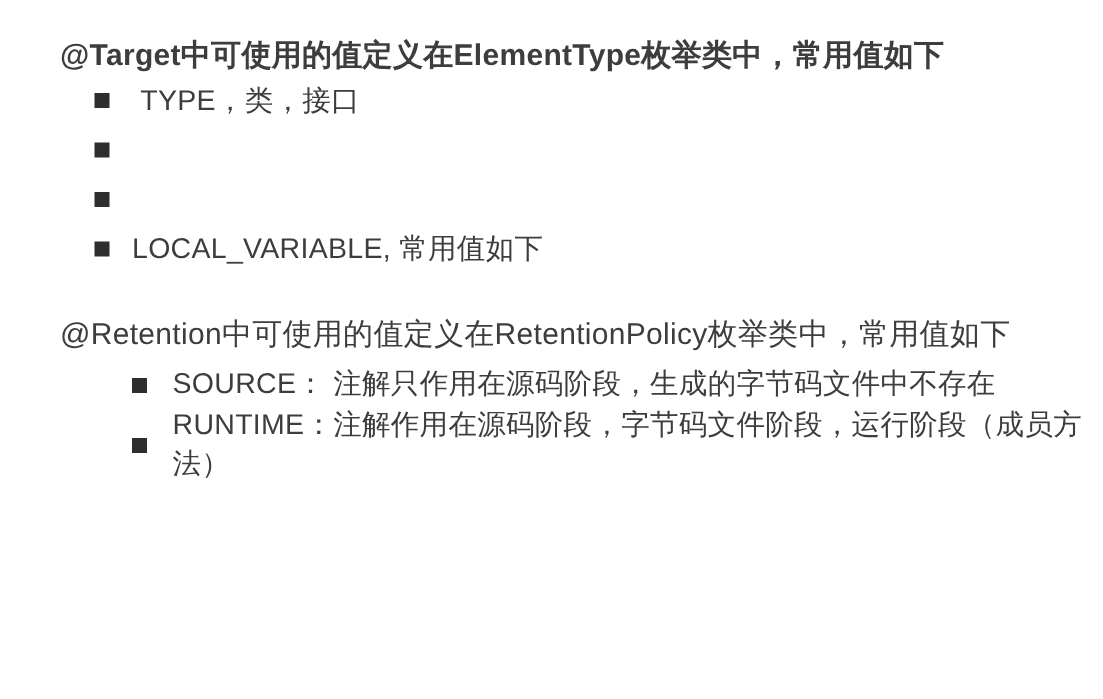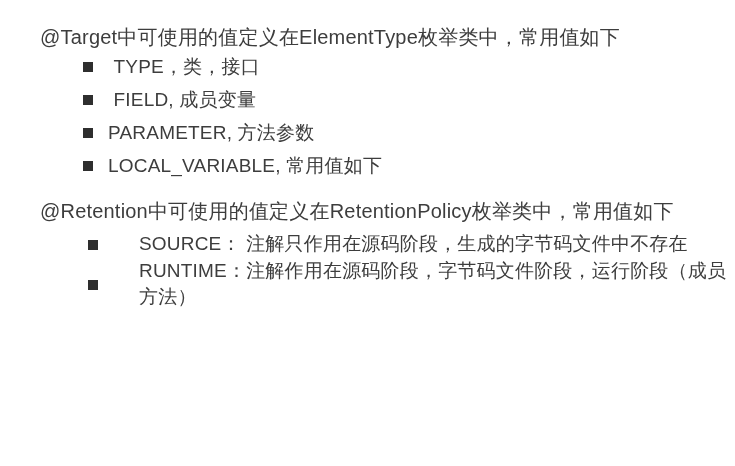--- a/index.html
+++ b/index.html
@@ -15,34 +15,34 @@
   }
   .heading {
     margin: 0;
     padding-left: 40px;
     font-size: 20px;
     font-weight: 400;
     line-height: 26px;
     letter-spacing: 0.2px;
     white-space: pre-wrap;
   }
-  .heading-1 { padding-top: 24px; }
-  .heading-2 { margin-top: 16px; }
+  .heading-1 { padding-top: 24px; font-weight: bold; }
+  .heading-2 { margin-top: 28px; }
   ul.list { list-style: none; margin: 0; padding: 0; }
   .list li {
     display: flex;
     align-items: center;
     font-size: 19px;
     white-space: pre-wrap;
     letter-spacing: 0.2px;
   }
   .list-1 { margin-top: 14px; }
-  .list-1 li { height: 33px; padding-left: 83px; }
+  .list-1 li { height: 33px; padding-left: 63px; }
   .list-2 { margin-top: 12px; }
-  .list-2 li { height: 40px; padding-left: 88px; gap: 24px; }
+  .list-2 li { height: 40px; padding-left: 88px; }
   .bullet {
     display: inline-block;
     width: 10px;
     height: 10px;
     background: #2e2e2e;
     flex: 0 0 auto;
     margin-right: 15px;
     margin-top: 1px;
   }
   .list-2 .bullet { margin-right: 17px; }
@@ -55,25 +55,23 @@
 
   <p class="heading heading-1">@Target中可使用的值定义在ElementType枚举类中，常用值如下</p>
 
   <ul class="list list-1">
     <li>
       <span class="bullet"></span>
       <span class="item-text"> TYPE，类，接口</span>
     </li>
     <li>
       <span class="bullet"></span>
-      <span class="item-text"> FIELD, 成员变量</span>
     </li>
     <li>
       <span class="bullet"></span>
-      <span class="item-text">PARAMETER, 方法参数</span>
     </li>
     <li>
       <span class="bullet"></span>
       <span class="item-text">LOCAL_VARIABLE, 常用值如下</span>
     </li>
   </ul>
 
   <p class="heading heading-2">@Retention中可使用的值定义在RetentionPolicy枚举类中，常用值如下</p>
 
   <ul class="list list-2">

